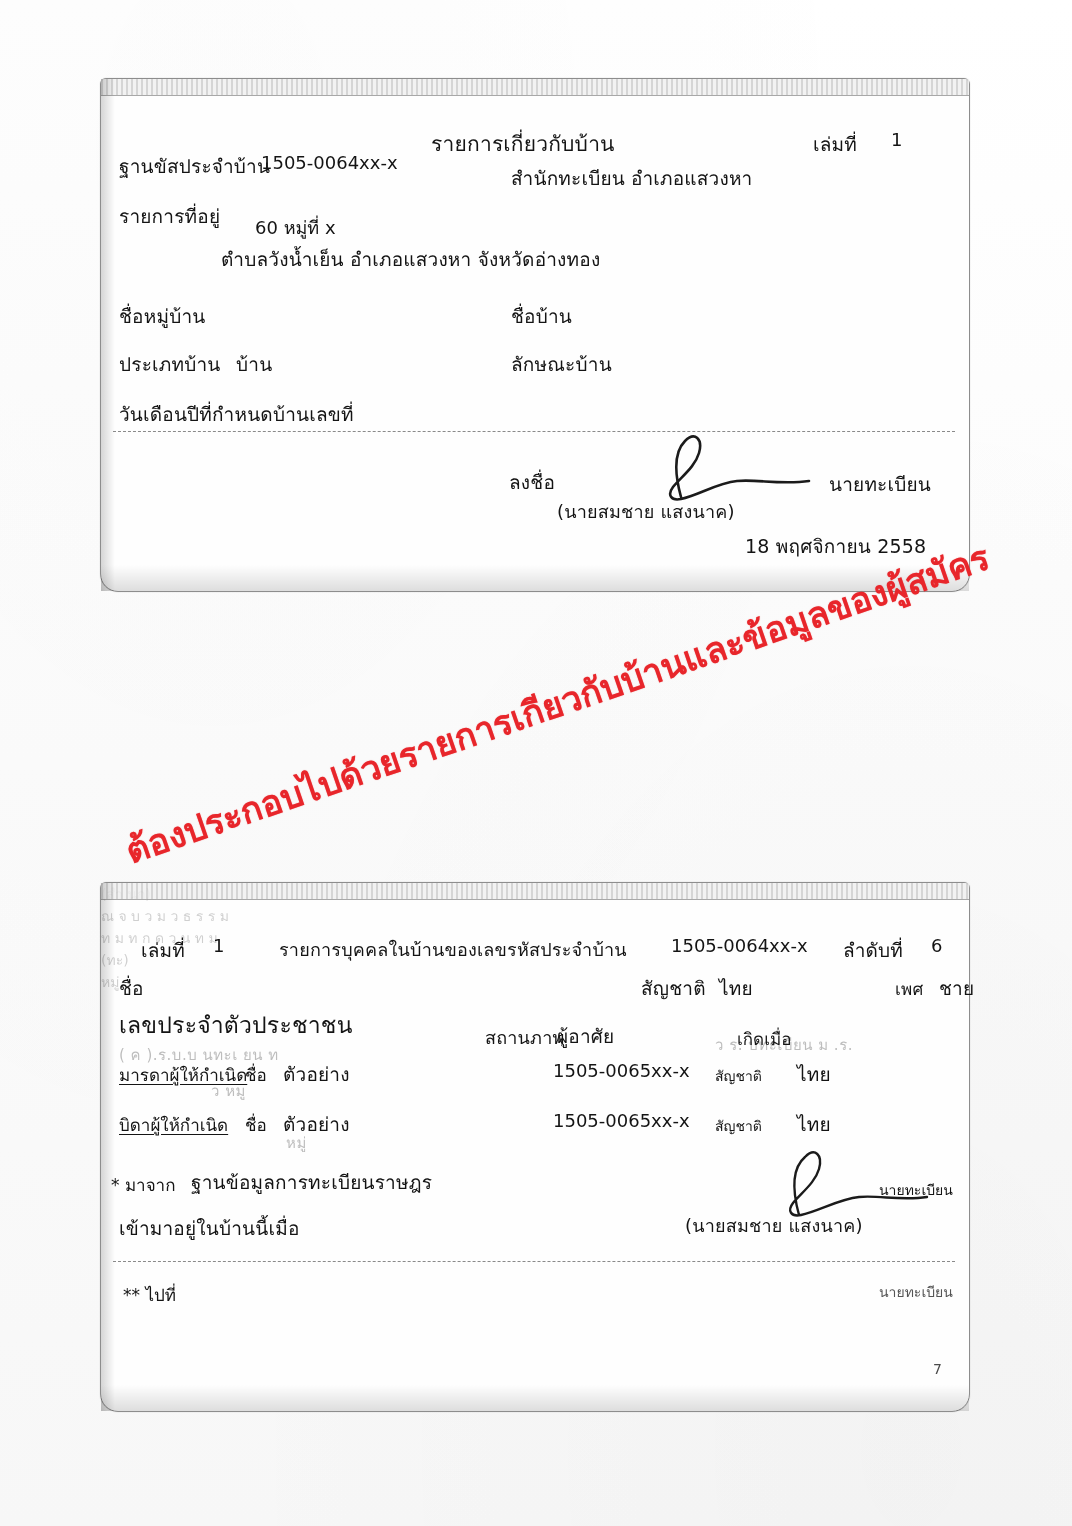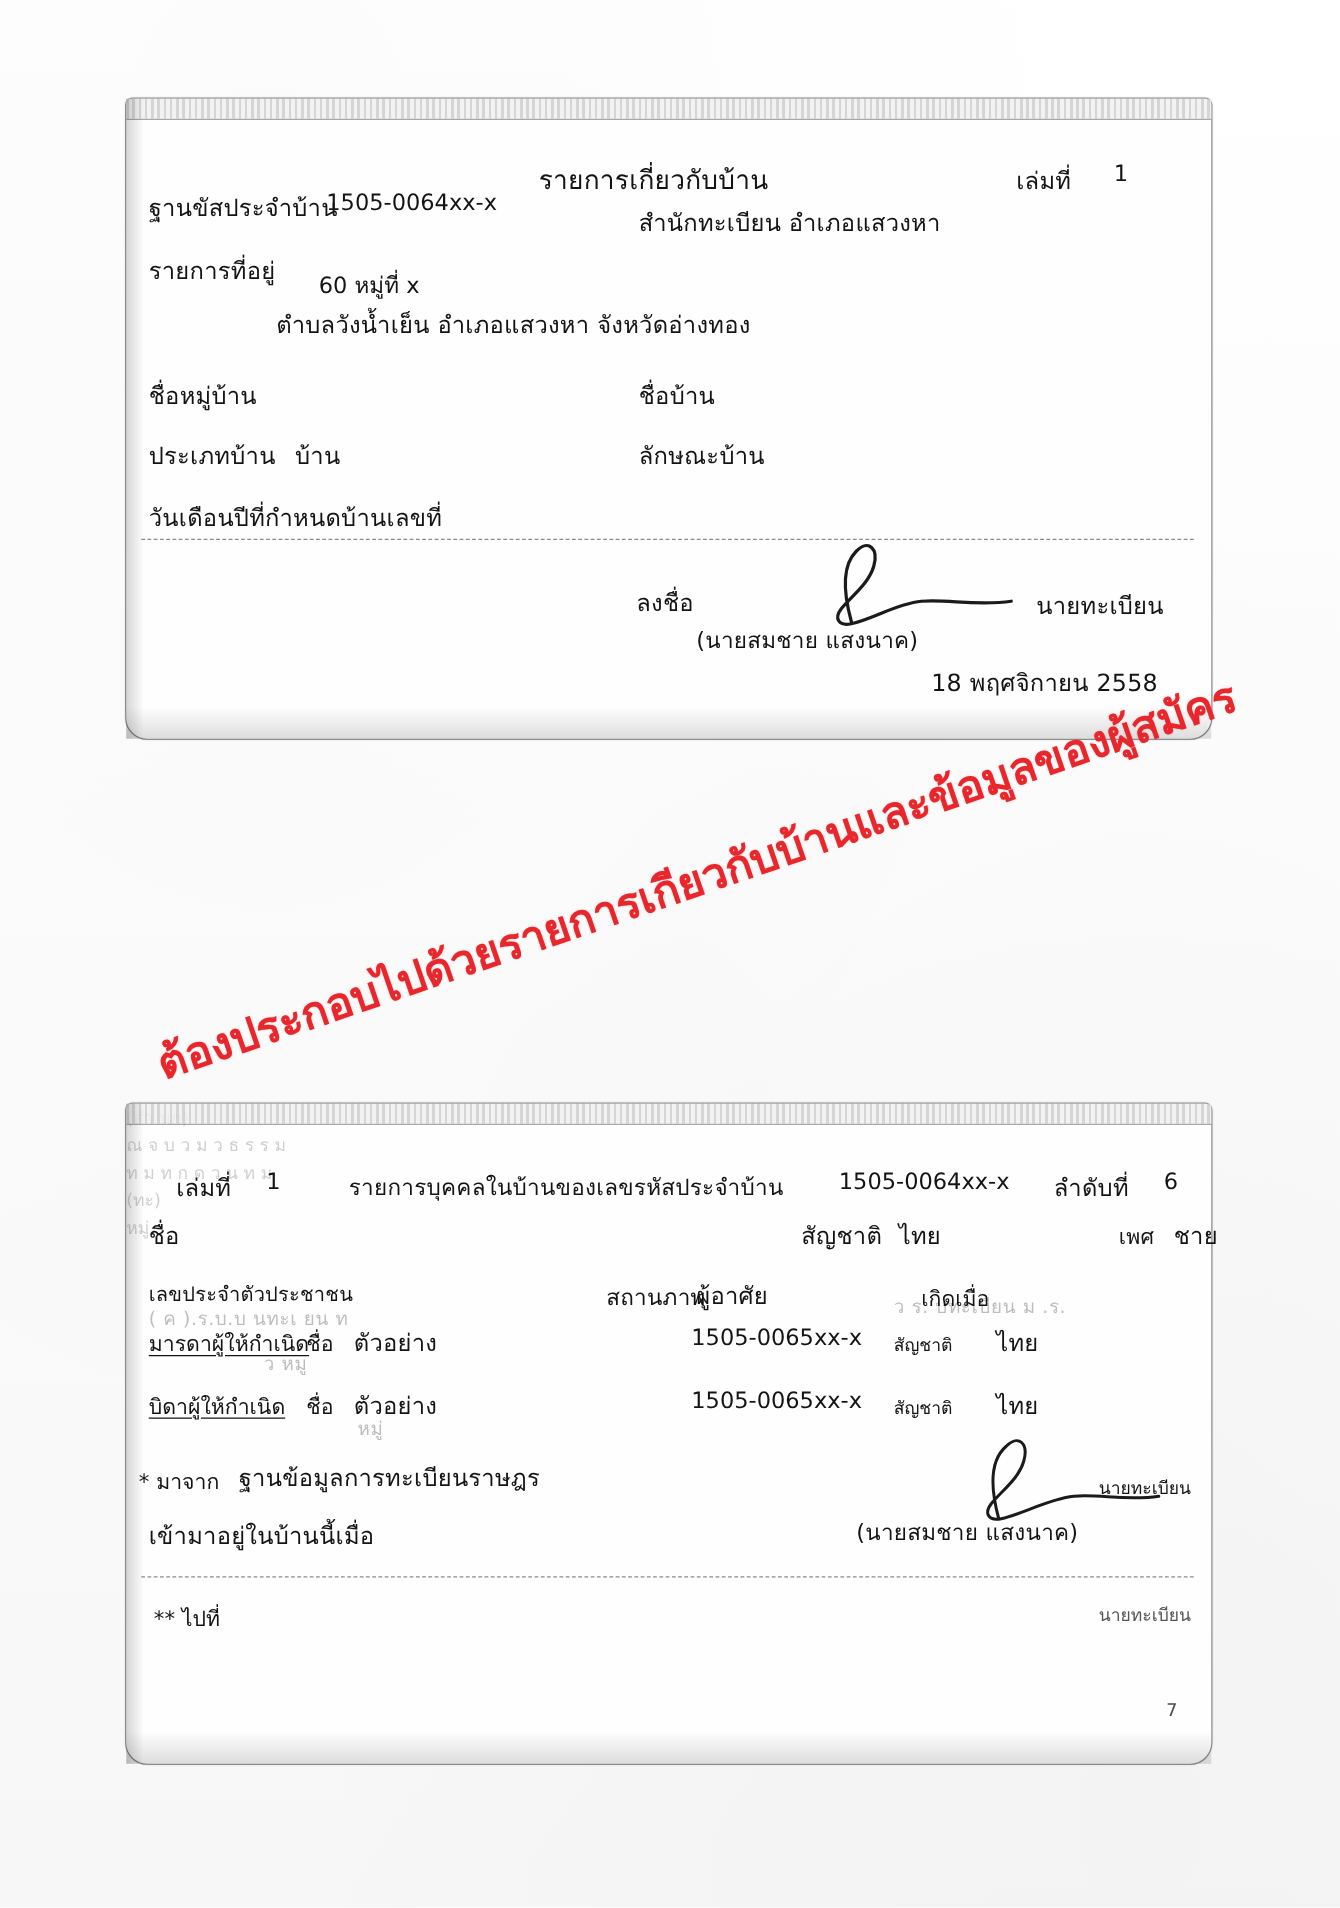--- a/index.html
+++ b/index.html
@@ -194,21 +194,21 @@
     <div class="fld num" style="left:570px; top:52px;">1505-0064xx-x</div>
     <div class="fld thai" style="left:742px; top:52px;">ลำดับที่</div>
     <div class="fld num" style="left:830px; top:52px;">6</div>
 
     <div class="fld thai" style="left:18px; top:90px;">ชื่อ</div>
     <div class="fld thai" style="left:540px; top:90px;">สัญชาติ</div>
     <div class="fld thai" style="left:618px; top:90px;">ไทย</div>
     <div class="fld thai" style="left:794px; top:92px; font-size:17px;">เพศ</div>
     <div class="fld thai" style="left:838px; top:90px;text-align:right;">ชาย</div>
 
-    <div class="fld thai" style="left:18px; top:140px; font-size:16px;">เลขประจำตัวประชาชน</div>
+    <div class="fld thai" style="left:18px; top:124px; font-size:23px;">เลขประจำตัวประชาชน</div>
     <div class="fld num" style="left:230px; top:140px;"></div>
     <div class="fld thai" style="left:384px; top:140px; font-size:18px;">สถานภาพ</div>
     <div class="fld thai" style="left:456px; top:138px;">ผู้อาศัย</div>
     <div class="fld thai-sm" style="left:636px; top:142px;">เกิดเมื่อ</div>
     <div class="fld thai-sm" style="left:716px; top:142px;"></div>
 
     <div class="fld thai-sm underline" style="left:18px; top:178px;">มารดาผู้ให้กำเนิด</div>
     <div class="fld thai-sm" style="left:144px; top:178px;">ชื่อ</div>
     <div class="fld thai" style="left:182px; top:176px;">ตัวอย่าง</div>
     <div class="fld num" style="left:452px; top:177px;">1505-0065xx-x</div>

